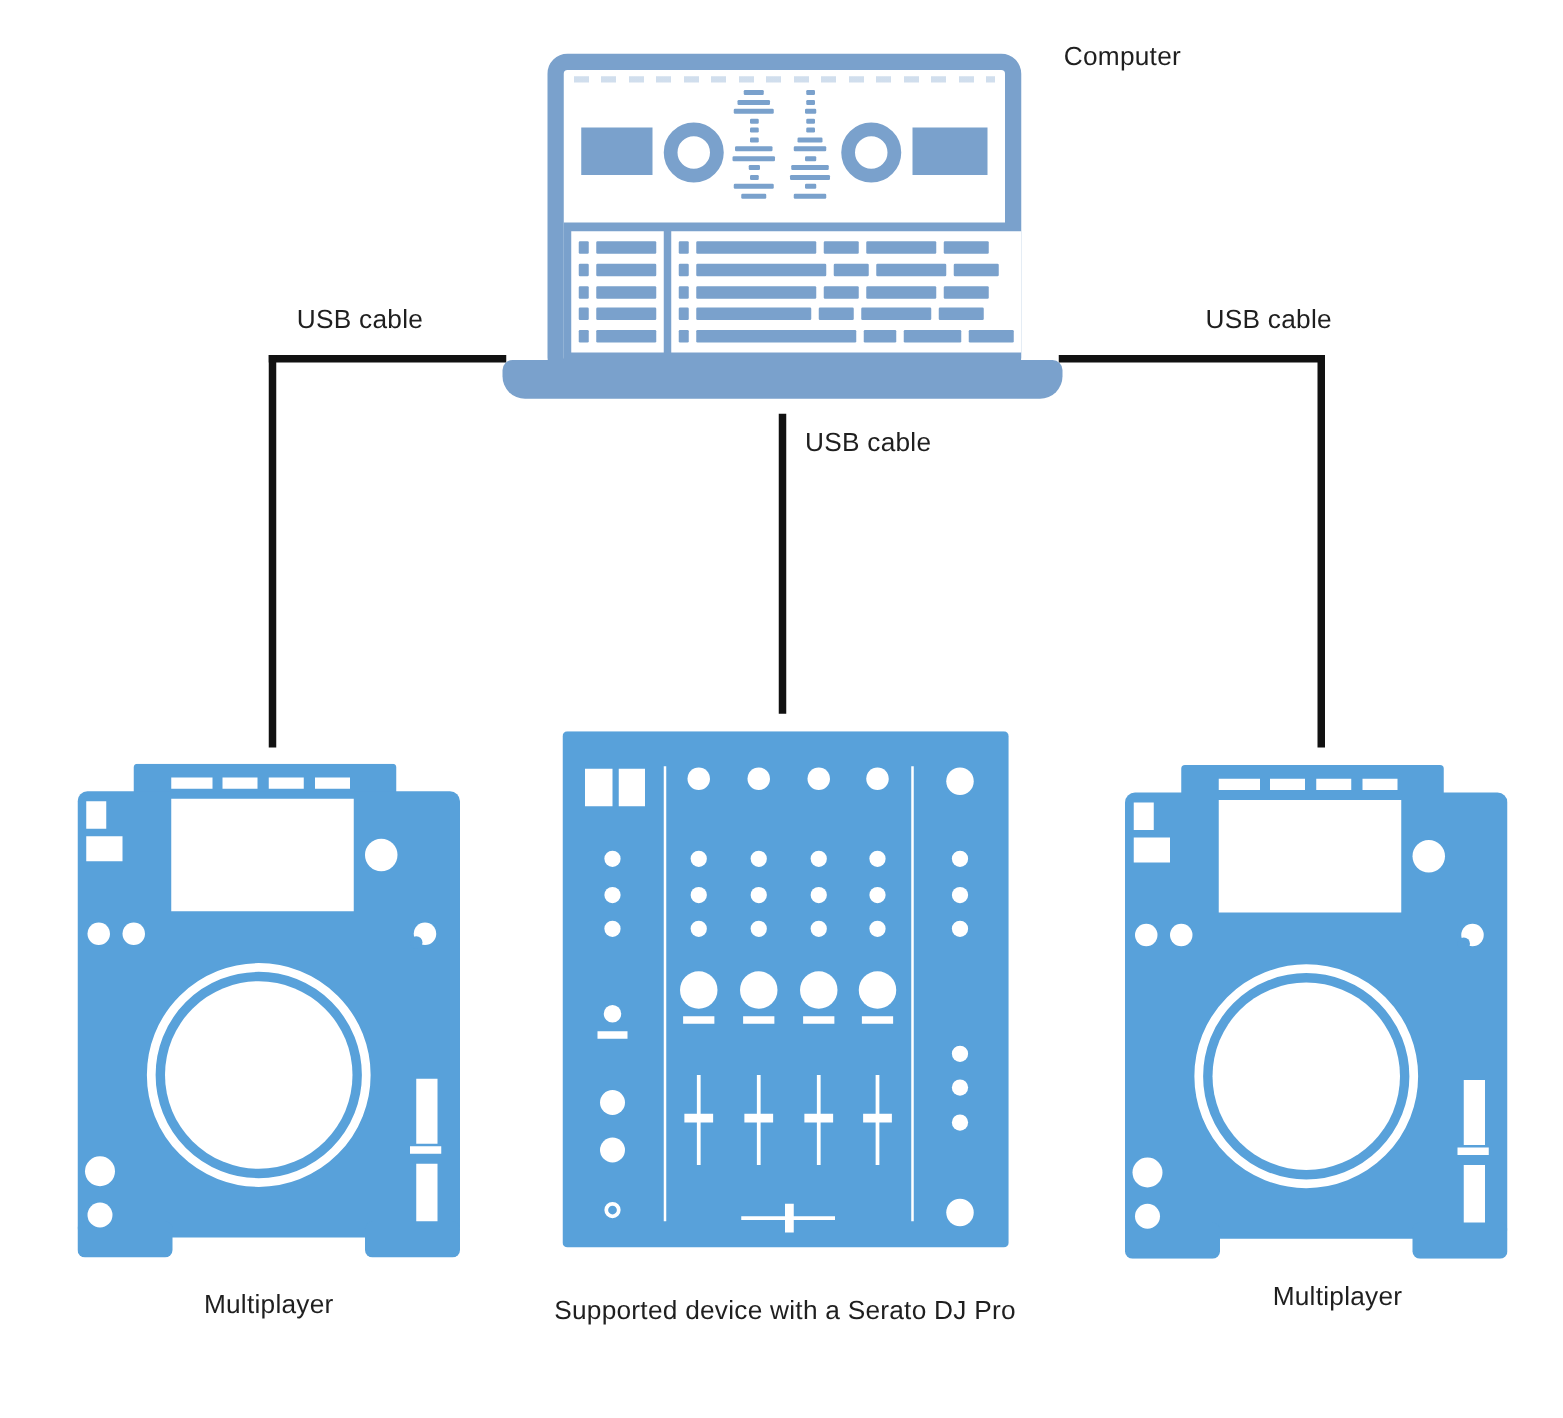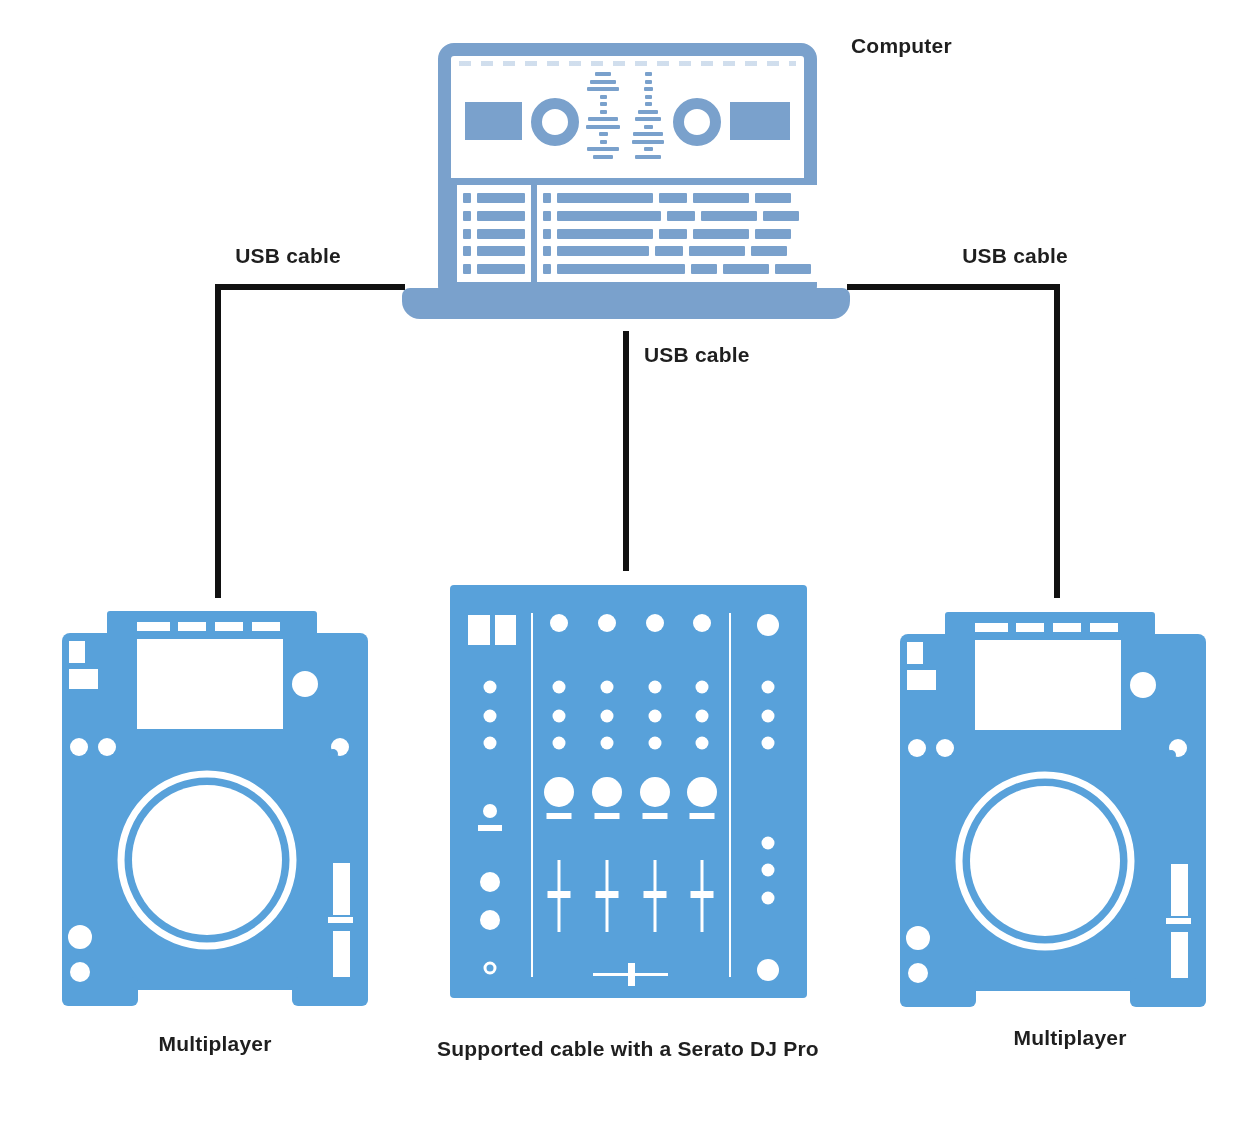--- a/index.html
+++ b/index.html
@@ -12,21 +12,21 @@
   html,body{margin:0;padding:0;}
   body{
     width:1250px;height:1134px;background:var(--bg);
     font-family:"Liberation Sans",sans-serif;
     overflow:hidden;
   }
   .stage{position:relative;width:1250px;height:1134px;}
 
   
   .lbl{
-    position:absolute;font-weight:700;font-size:21px;color:var(--text);
+    position:absolute;font-weight:400;font-size:21px;color:var(--text);
     white-space:nowrap;letter-spacing:.2px;
   }
   .center{text-align:center;}
 
   
   .cable{position:absolute;background:var(--cable-black);}
 
   
   .laptop-screen{
     position:absolute;left:438px;top:43px;width:379px;height:259px;
@@ -323,16 +323,16 @@
     </svg>
   </div>
 
   <div class="lbl" style="left:851px;top:34px;">Computer</div>
   <div class="lbl center" style="left:178px;top:244px;width:220px;">USB cable</div>
   <div class="lbl" style="left:644px;top:343px;">USB cable</div>
   <div class="lbl center" style="left:905px;top:244px;width:220px;">USB cable</div>
   <div class="lbl center" style="left:65px;top:1032px;width:300px;">Multiplayer</div>
   <div class="lbl center" style="left:920px;top:1026px;width:300px;">Multiplayer</div>
   <div class="lbl center" style="left:378px;top:1032px;width:500px;line-height:34px;">
-    <div>Supported cable with a Serato DJ Pro</div>
+    <div>Supported device with a Serato DJ Pro</div>
   </div>
 
 </div>
 
 </body></html>

